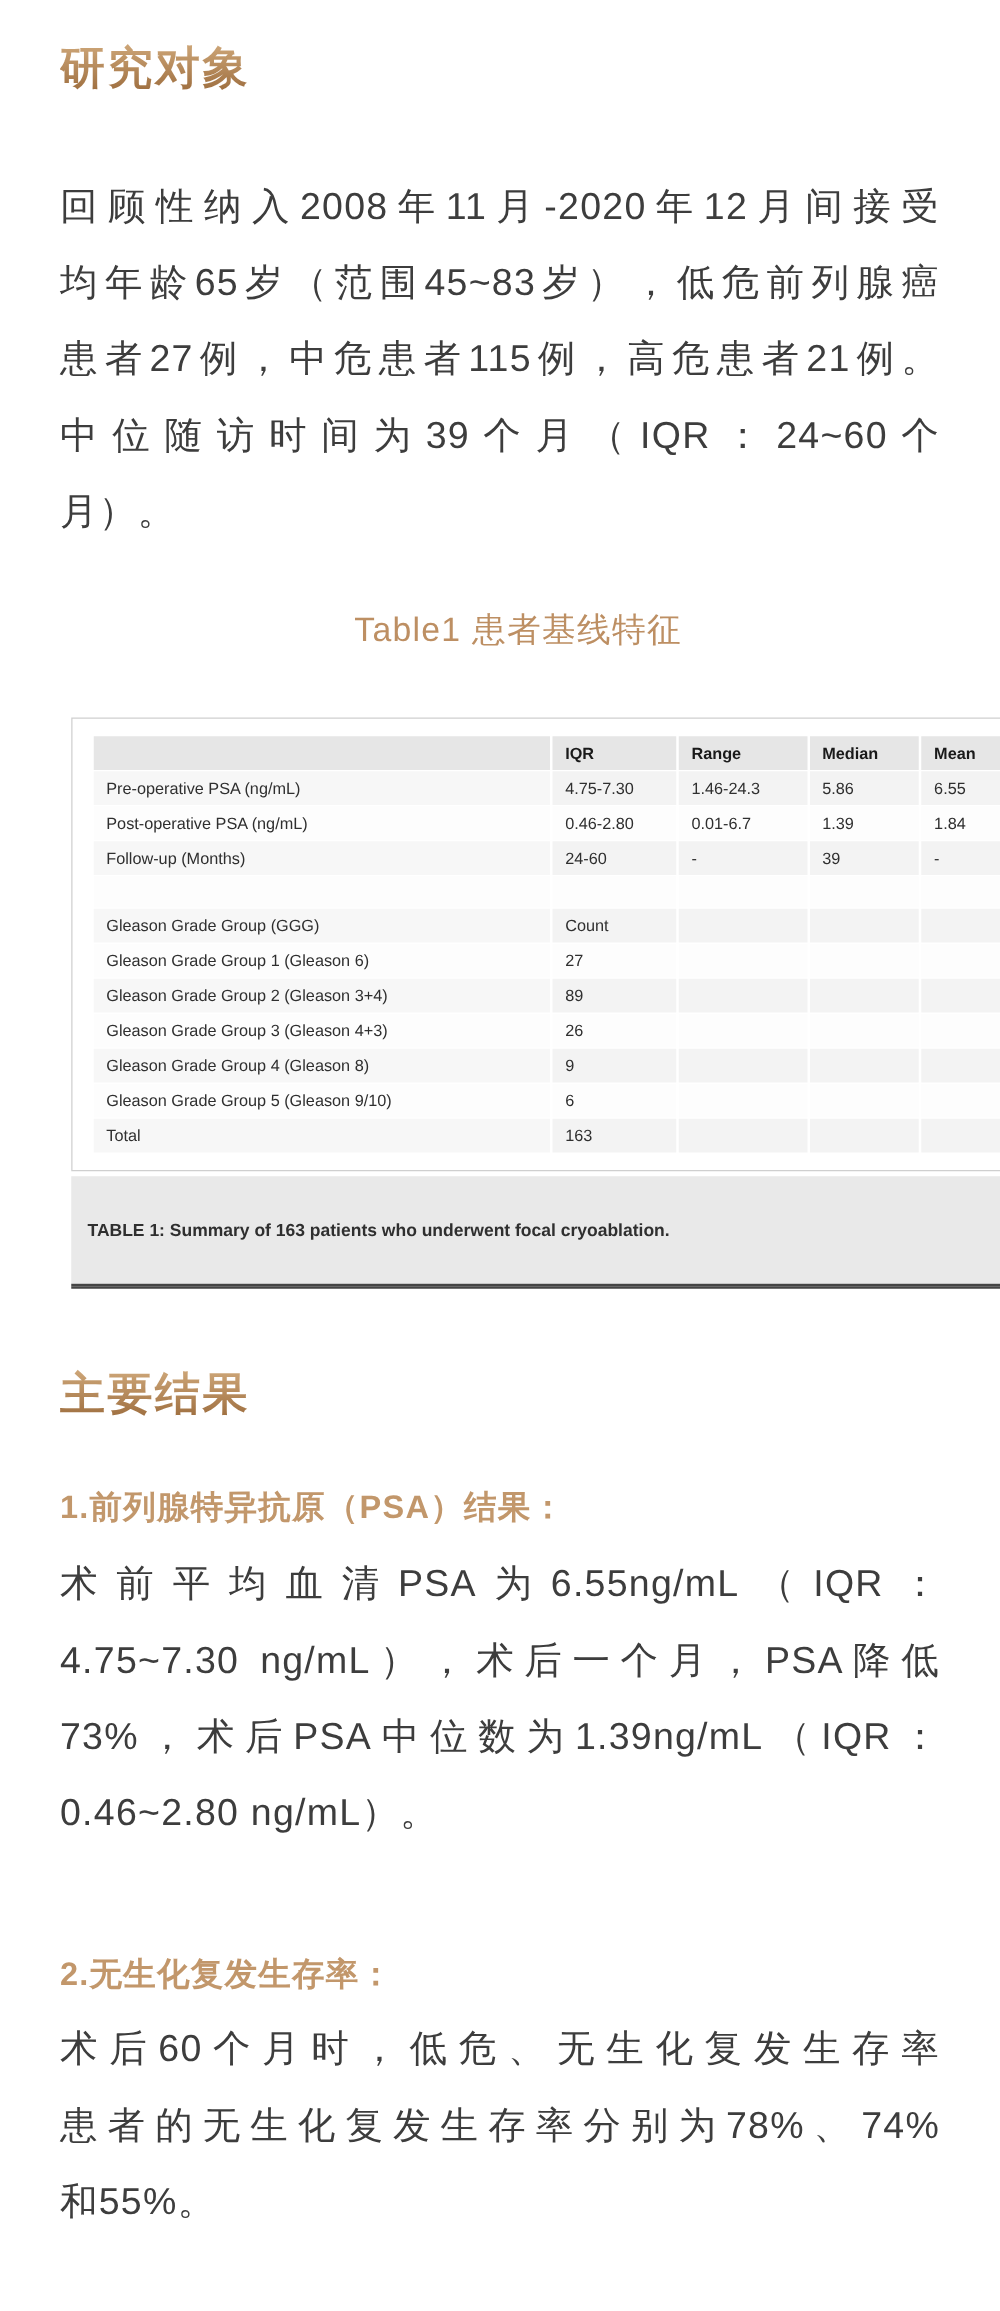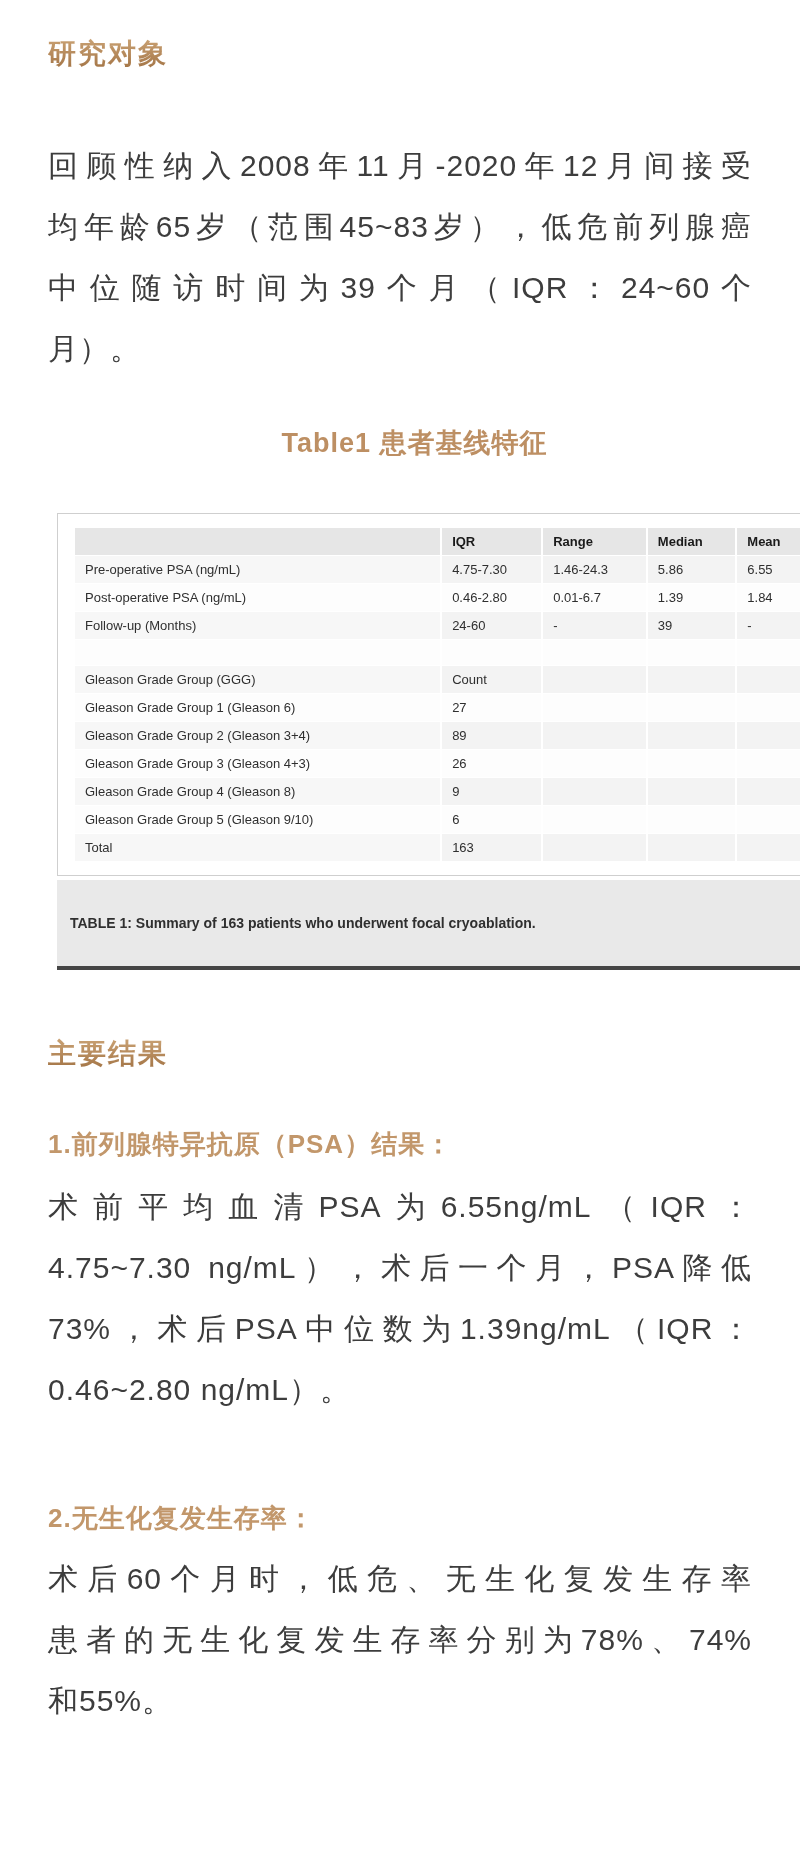--- a/index.html
+++ b/index.html
@@ -16,21 +16,21 @@
     width:800px;height:1849px;
     background:#ffffff;
     font-family:"Liberation Sans","DejaVu Sans",sans-serif;
     overflow:hidden;
   }
   
   .section-title{
     margin:0 0 0 48px;
     font-family:"Liberation Serif","DejaVu Serif",serif;
     font-weight:700;
-    font-size:28px;
+    font-size:36px;
     line-height:48px;
     letter-spacing:2px;
     color:var(--gold-solid);
   }
   @supports (-webkit-background-clip: text){
     .section-title{
       background:linear-gradient(180deg,var(--gold-top) 8%,var(--gold-bottom) 92%);
       -webkit-background-clip:text;
       background-clip:text;
       -webkit-text-fill-color:transparent;
@@ -58,21 +58,21 @@
   .para.p1{margin-top:57px;}
   .para.p2{margin-top:10px;}
   .para.p3{margin-top:8px;}
   
   .table-caption-title{
     margin-top:46px;
     width:800px;
     text-align:center;
     font-size:27px;
     line-height:36px;
-    font-weight:700;
+    font-weight:400;
     letter-spacing:1px;
     color:var(--tan-caption);
     padding-left:29px;
   }
   .sub-heading{
     margin:0 0 0 48px;
     font-size:26px;
     line-height:44px;
     font-weight:700;
     letter-spacing:1px;
@@ -135,20 +135,21 @@
   }
 </style>
 </head>
 <body>
 
 <h2 class="section-title first">研究对象</h2>
 
 <div class="para p1">
   <div class="line">回顾性纳入2008年11月-2020年12月间接受</div>
   <div class="line">均年龄65岁（范围45~83岁），低危前列腺癌</div>
+  <div class="line">患者27例，中危患者115例，高危患者21例。</div>
   <div class="line">中位随访时间为39个月（IQR：24~60个</div>
   <div class="line last">月）。</div>
 </div>
 
 <div class="table-caption-title">Table1 患者基线特征</div>
 
 <div class="figure">
   <div class="figure-table-box">
     <table class="baseline" id="baseline-table">
       <colgroup>

